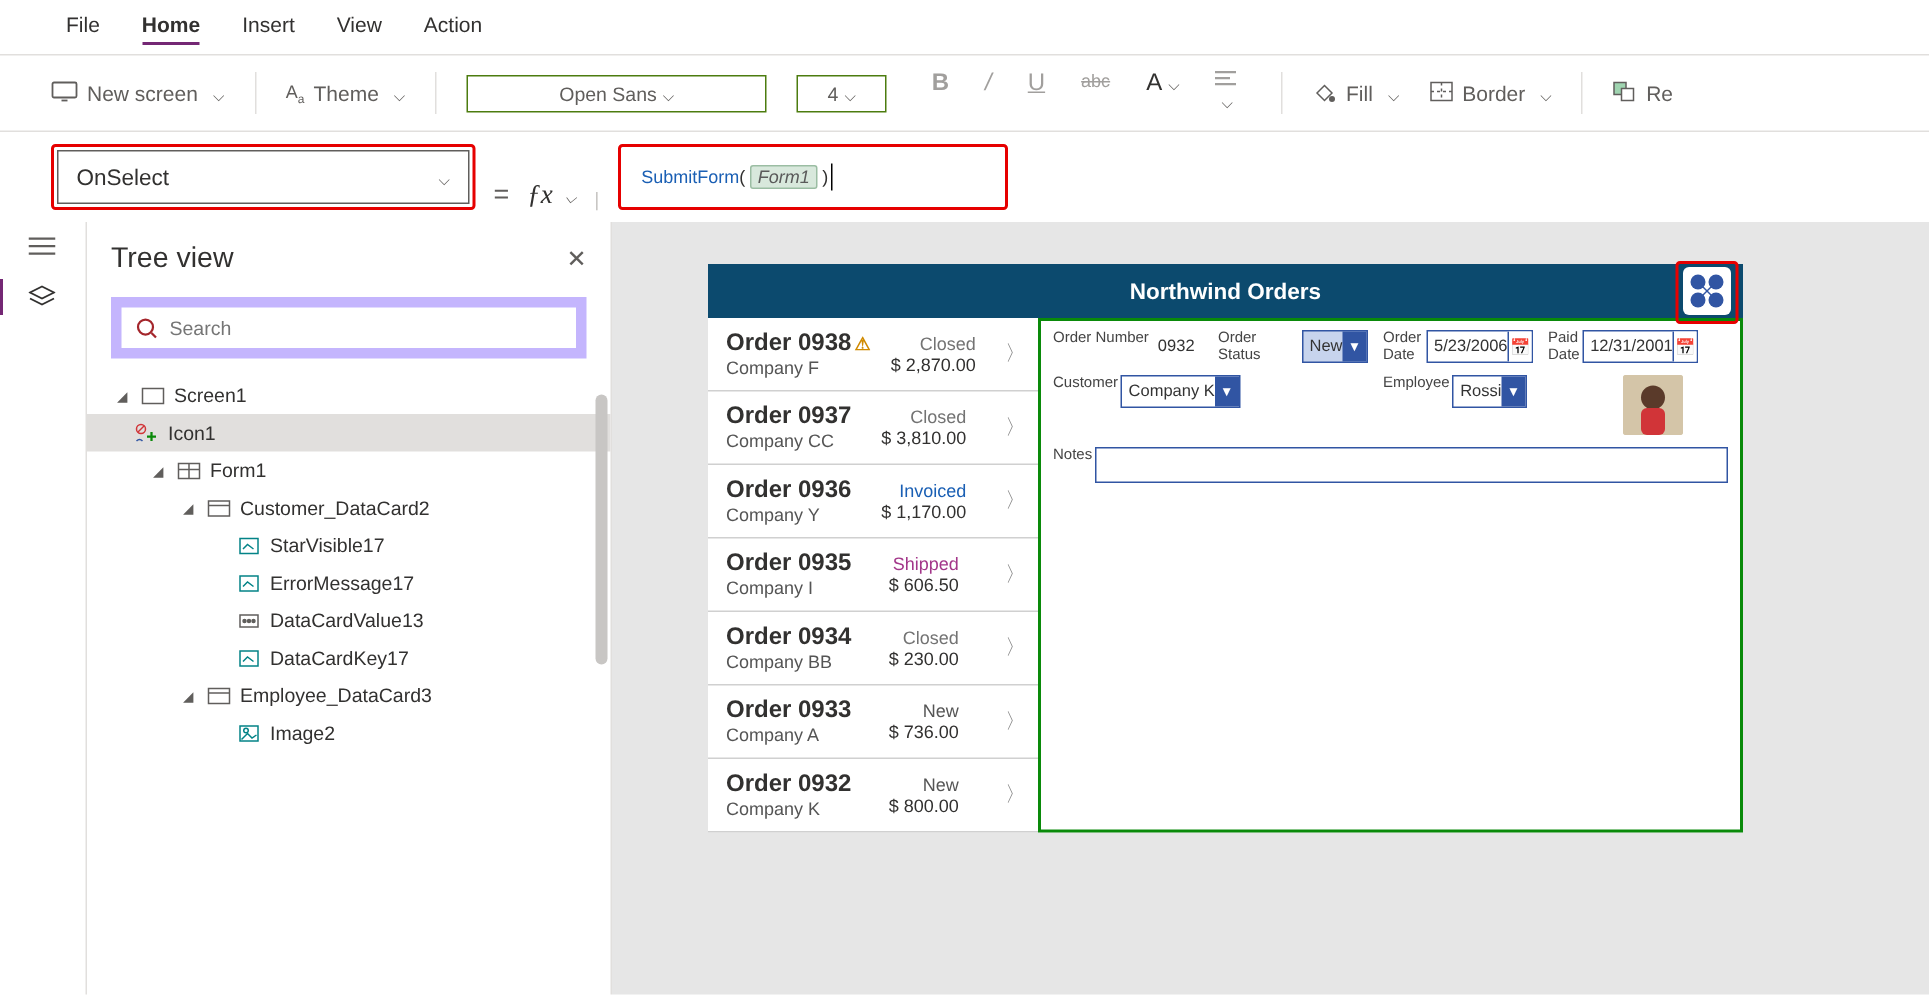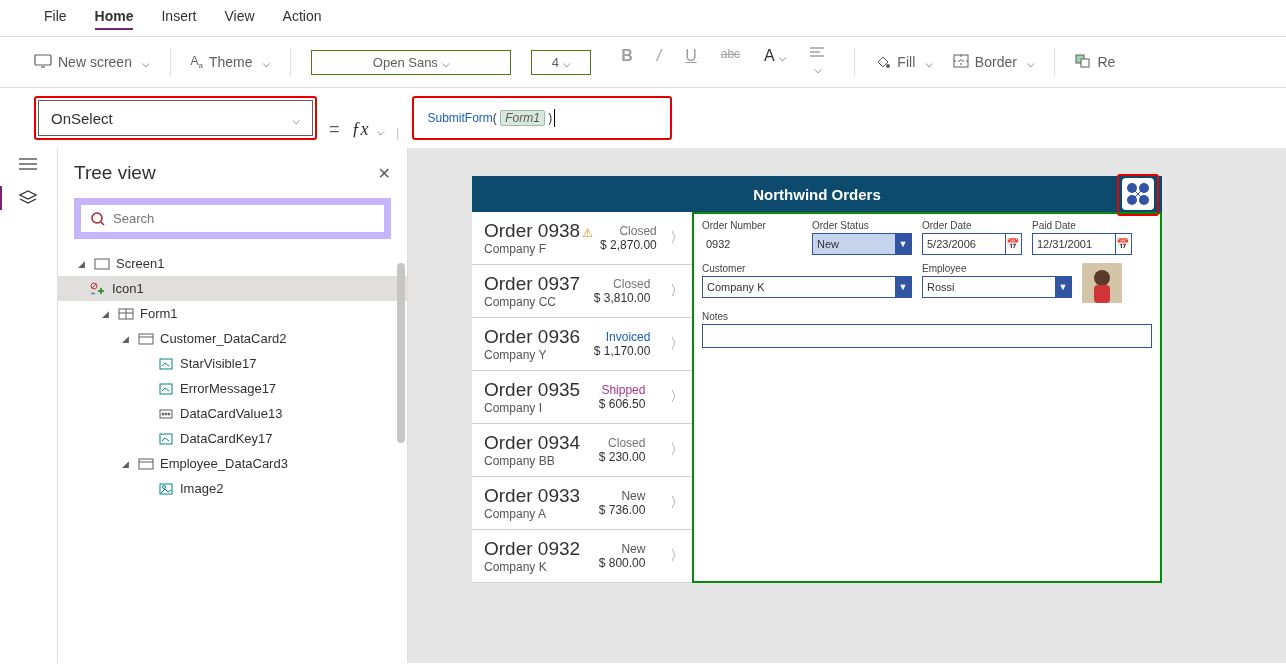--- a/index.html
+++ b/index.html
@@ -45,29 +45,29 @@
 .tic{width:16px;height:14px;display:inline-flex;align-items:center;justify-content:center}
 .canvas{flex:1;background:#e6e6e6;padding:28px 64px;position:relative}
 .app{width:690px;background:#fff}
 .apphdr{background:#0c4a6e;color:#fff;display:flex;align-items:center;justify-content:center;height:36px;font-weight:700;font-size:15px;position:relative}
 .sync-ic{position:absolute;right:8px;top:2px;width:32px;height:32px;background:#fff;border-radius:4px;display:flex;align-items:center;justify-content:center}
 .sync-red{border:2px solid #e60000;border-radius:3px;position:absolute;right:3px;top:-2px;width:42px;height:42px}
 .appbody{display:flex}
 .orderlist{width:220px}
 .orow{border-bottom:1px solid #d0d0d0;padding:8px 8px 8px 12px;display:flex;align-items:center;justify-content:space-between;cursor:pointer}
 .orow .ol{font-size:12px}
-.orow .on{font-weight:400;font-size:19px}
+.orow .on{font-weight:700;font-size:16px}
 .orow .oc{color:#555}
 .orow .or{text-align:right;font-size:12px}
 .st-closed{color:#737373}.st-invoiced{color:#1a5fb4}.st-shipped{color:#a3378a}.st-new{color:#555}
 .chev-r{color:#888;font-size:14px;margin-left:6px}
 .warn::after{content:"⚠";color:#d08a00;font-size:12px;margin-left:2px}
 .detail{flex:1;border:2px solid #0a8a0a;padding:6px 8px 12px 8px}
 .drow{display:flex;gap:10px;margin-bottom:8px}
-.fld{display:flex;flex-direction:column;gap:2px;font-size:10px;color:#444}
+.fld{display:flex;flex-direction:row;gap:2px;font-size:10px;color:#444}
 .fld .lbl{font-size:10px}
 .fld .val{border:1px solid #3155a3;height:22px;display:flex;align-items:center;padding:0 4px;font-size:11px;color:#333;background:#fff}
 .fld .val.sel{background:#c7d4ed;justify-content:space-between}
 .fld .val.dd2{justify-content:space-between}
 .dd-btn{width:16px;height:100%;background:#3155a3;color:#fff;display:flex;align-items:center;justify-content:center;font-size:9px;margin-right:-4px}
 .cal-ic{width:16px;height:100%;background:#fff;border-left:1px solid #3155a3;display:flex;align-items:center;justify-content:center;margin-right:-4px}
 .avatar{width:40px;height:40px;background:#d4c5a8;border-radius:2px;display:flex;align-items:center;justify-content:center;overflow:hidden}
 .notes .val{width:100%;height:24px}
 svg{display:block}
 .ico-screen{stroke:#605e5c;fill:none;stroke-width:1.2}

